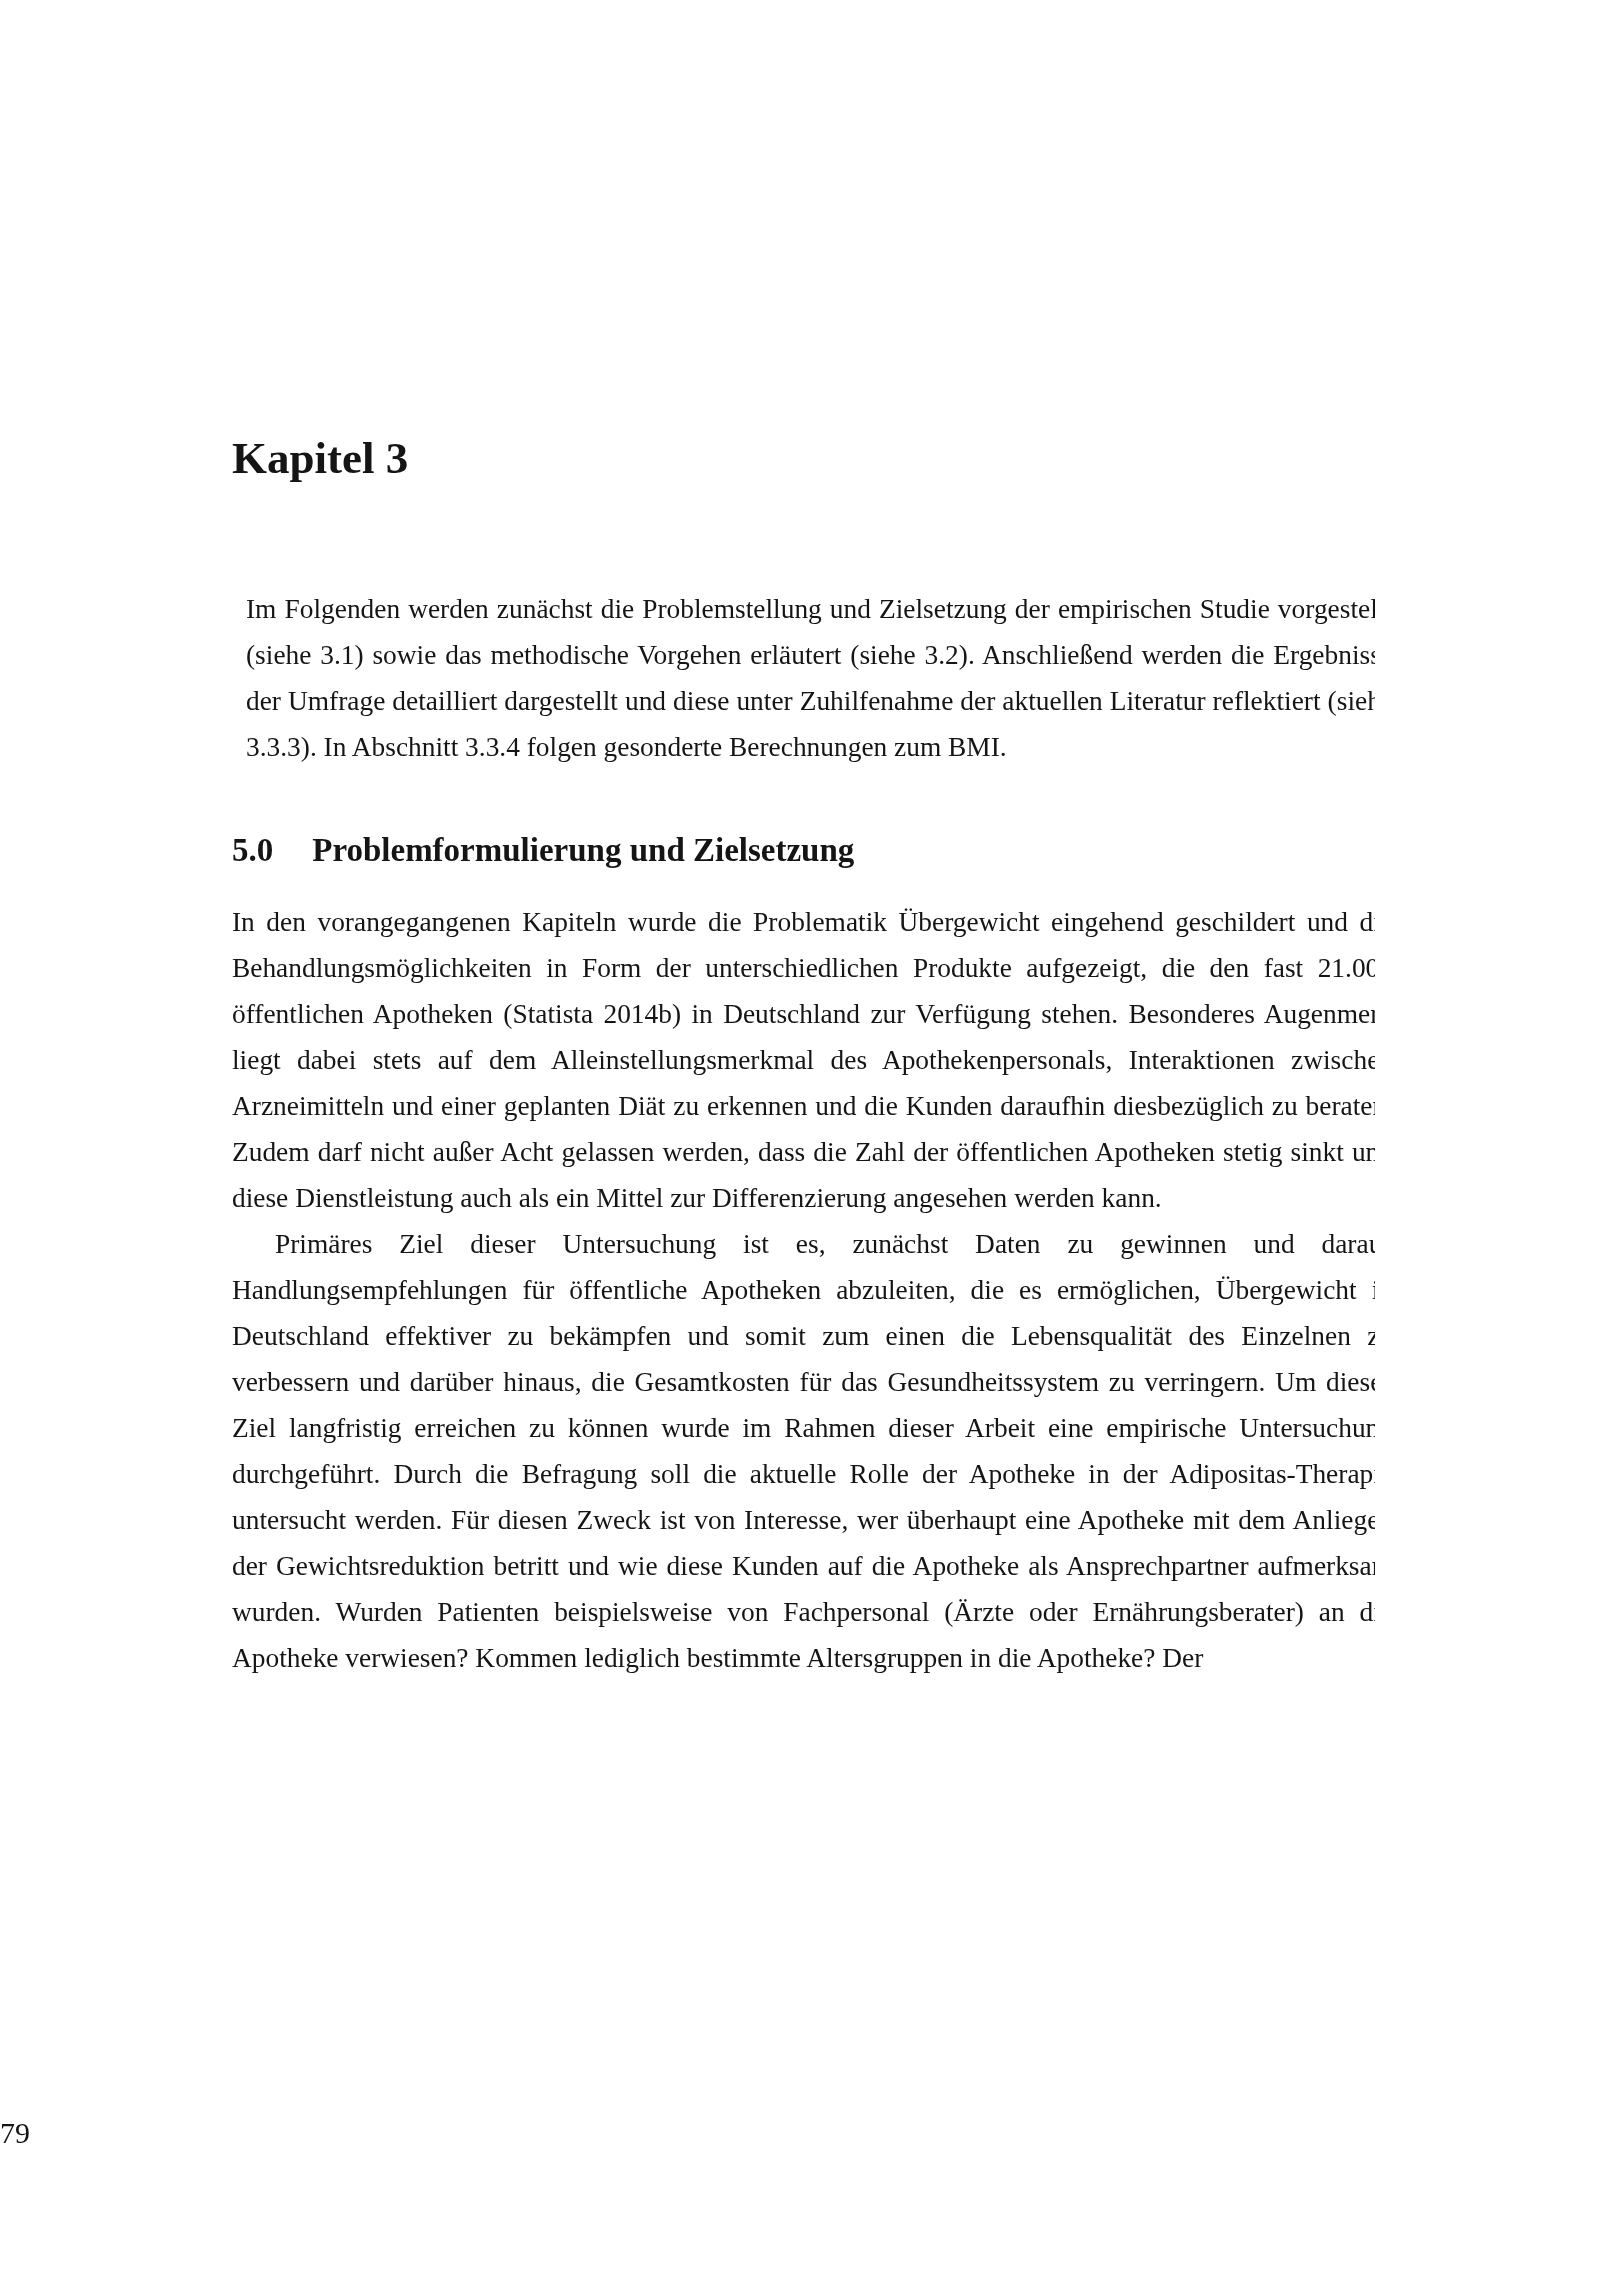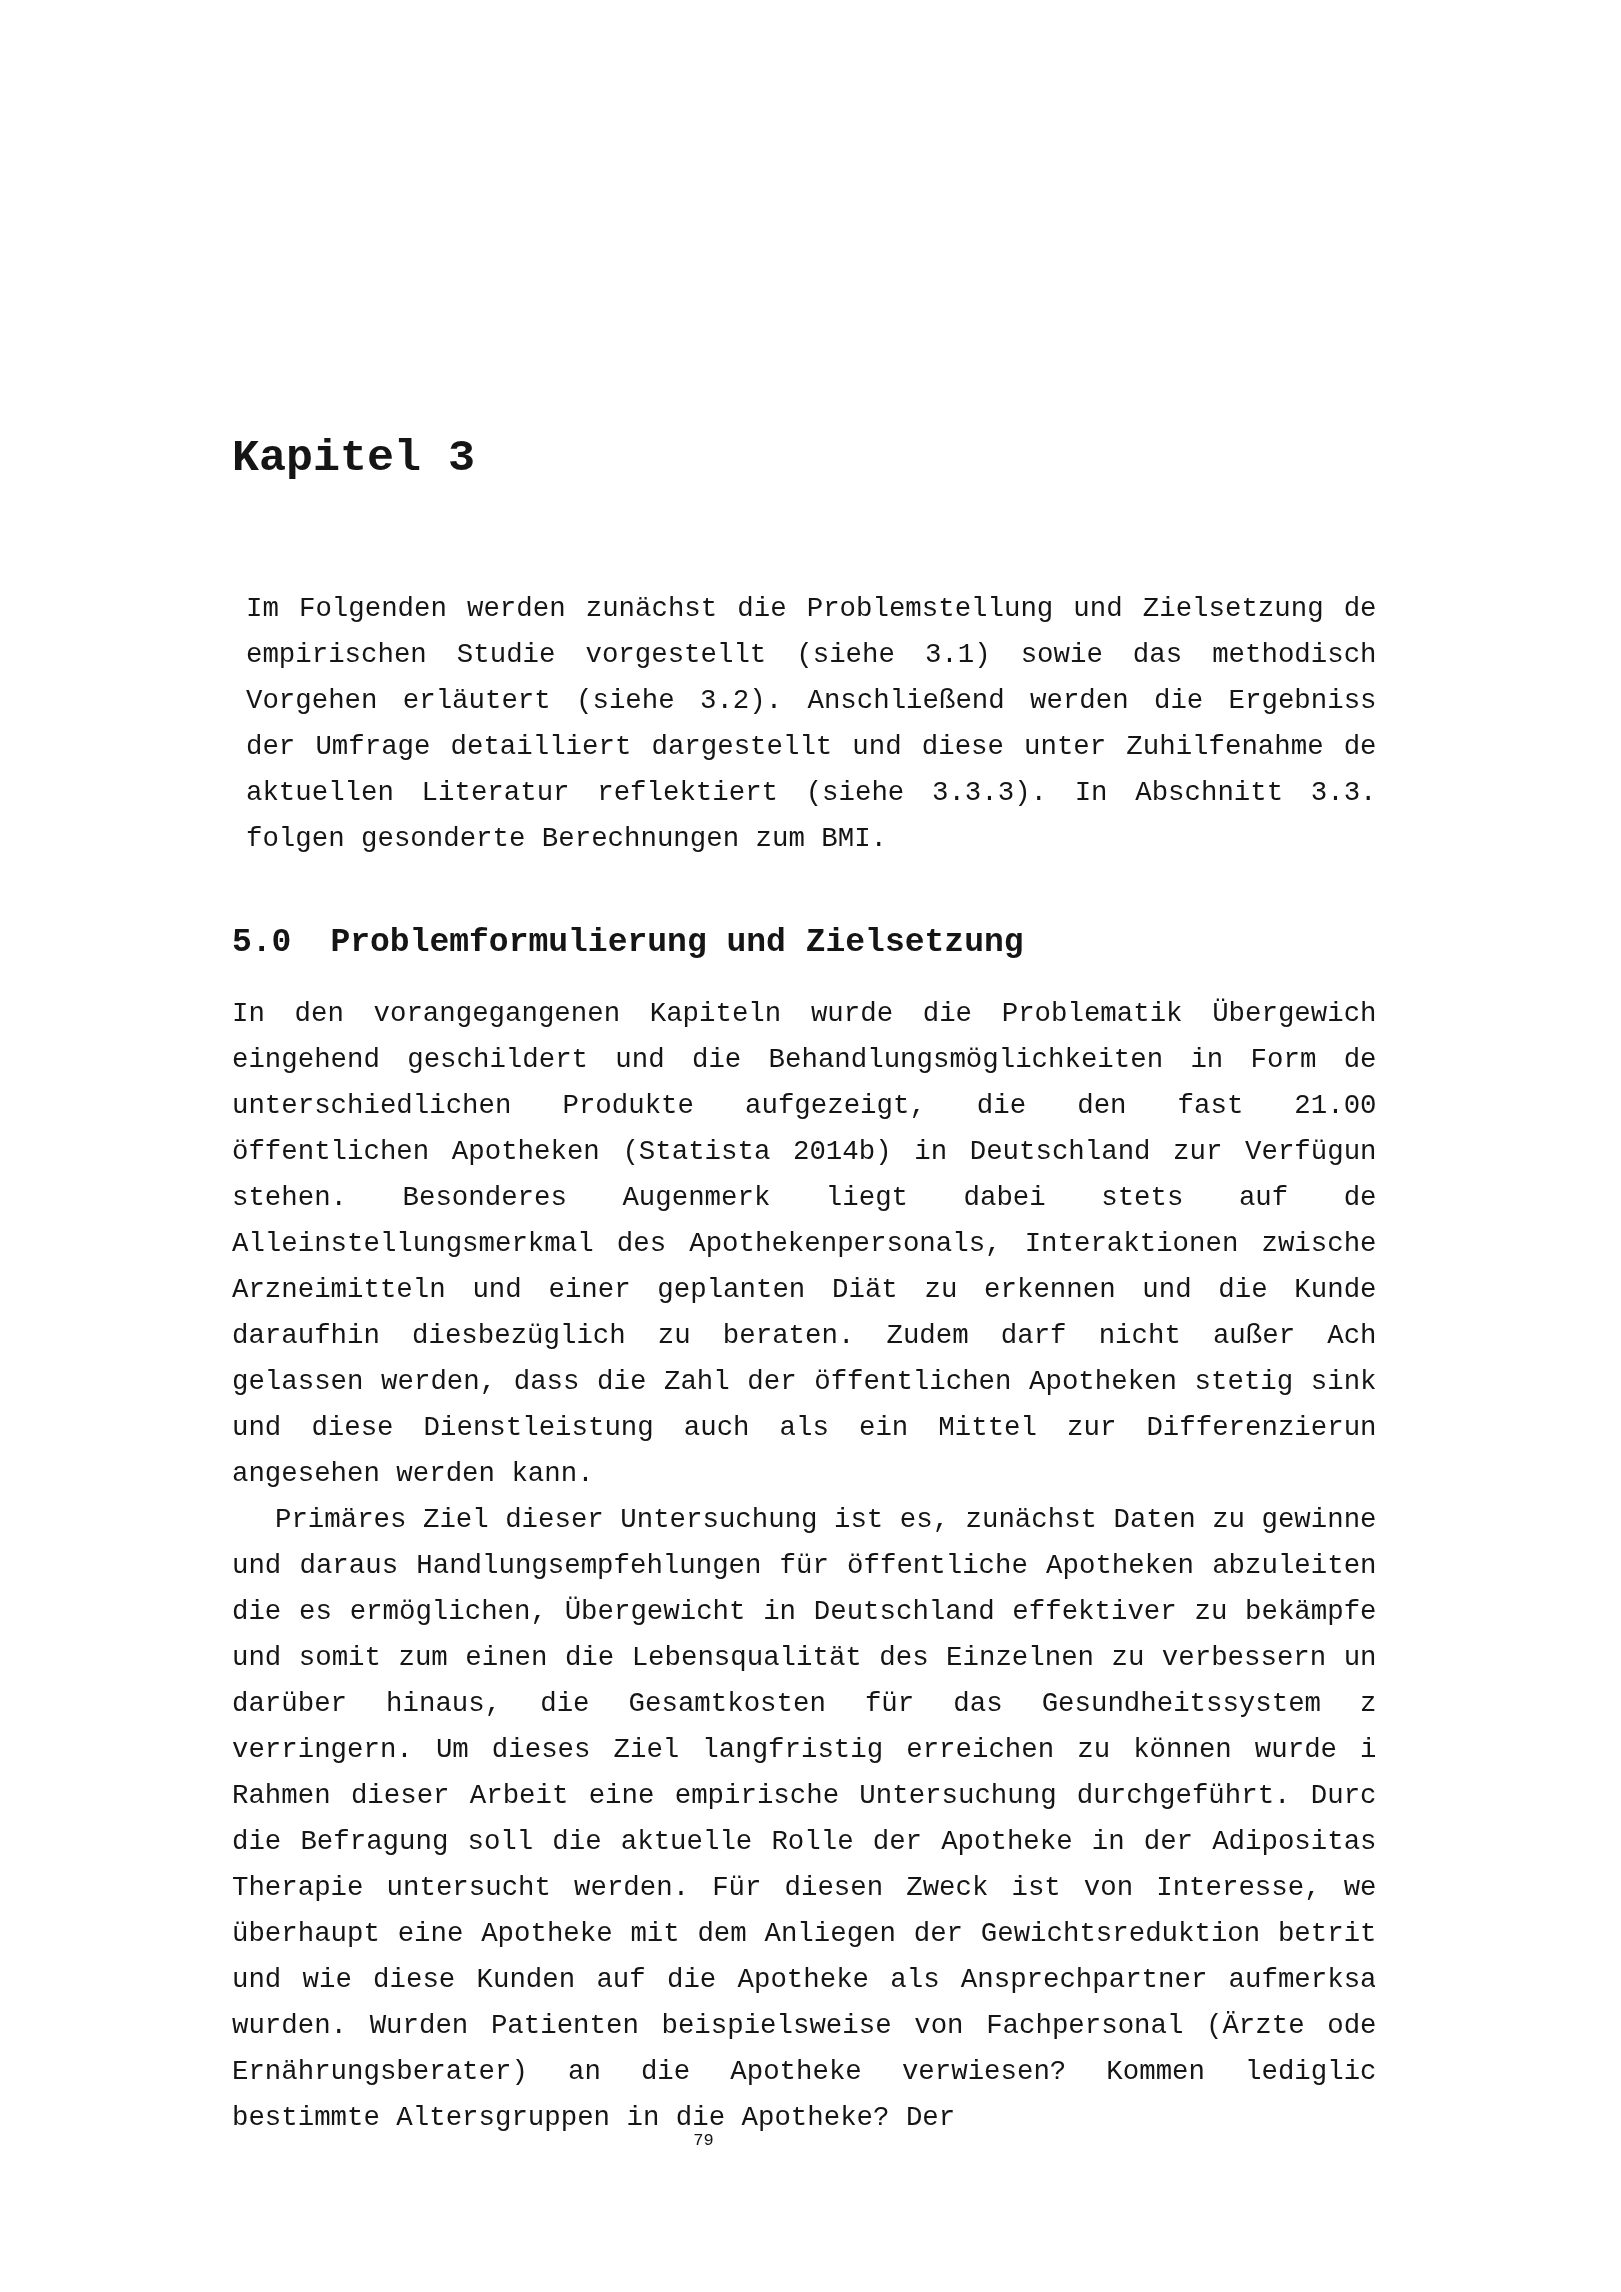--- a/index.html
+++ b/index.html
@@ -6,21 +6,21 @@
     margin: 0;
     padding: 0;
     background: #ffffff;
   }
   .page {
     position: relative;
     width: 1375px;
     height: 2293px;
     background: #ffffff;
     color: #151515;
-    font-family: Liberation Mono, monospace;
+    font-family: Liberation Serif, serif;
     overflow: hidden;
   }
   .content {
     position: absolute;
     left: 232px;
     top: 0;
     width: 1161px;
   }
   .chapter-label {
     margin-top: 434px;
@@ -58,25 +58,25 @@
     align-items: baseline;
   }
   .section-number {
     margin-right: 39px;
   }
   .section-body {
     margin-top: 29px;
   }
   .page-number {
     position: absolute;
-    left: 16px;
+    left: 0;
     width: 100%;
     bottom: 143px;
-    text-align: center;
-    font-size: 17px;
+    text-align: left;
+    font-size: 30px;
     color: #151515;
   }
 </style>
 </head>
 <body>
 
 <div class="page">
   <div class="content">
 
     <div class="chapter-label">Kapitel 3</div>

